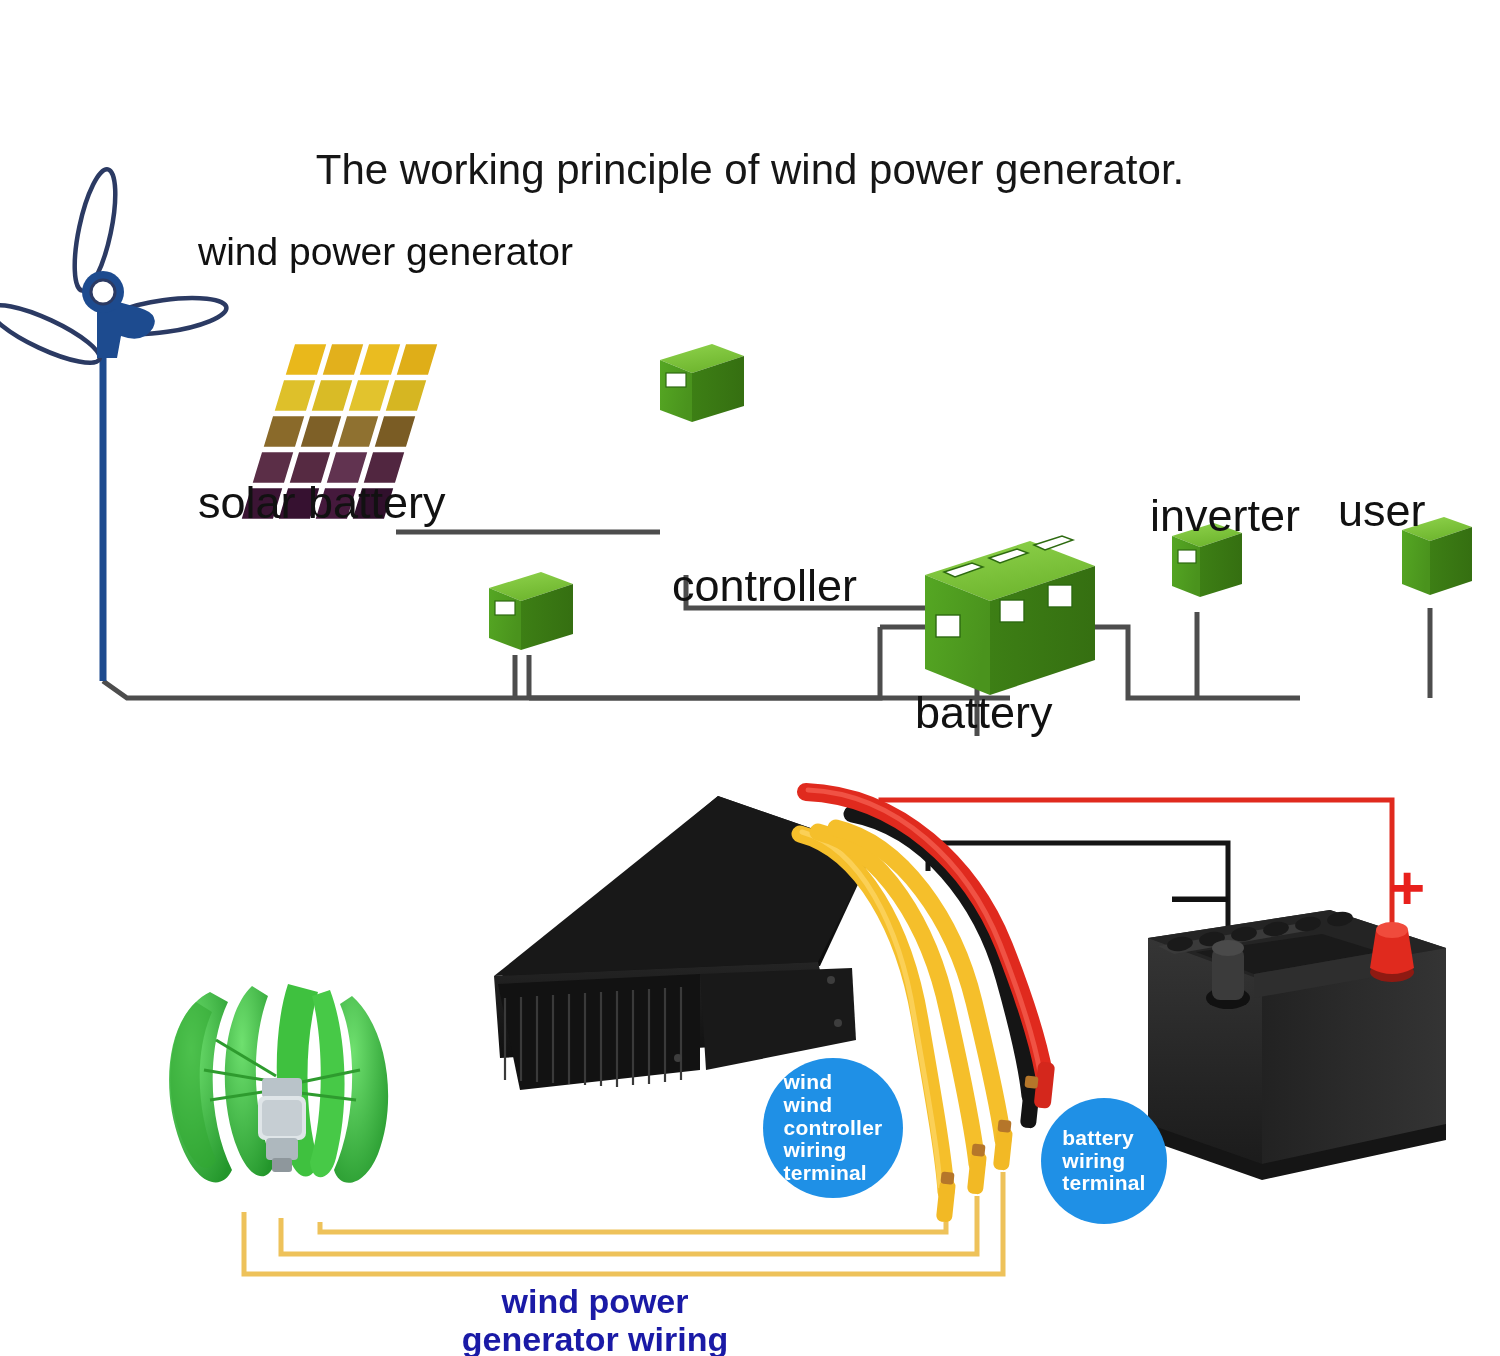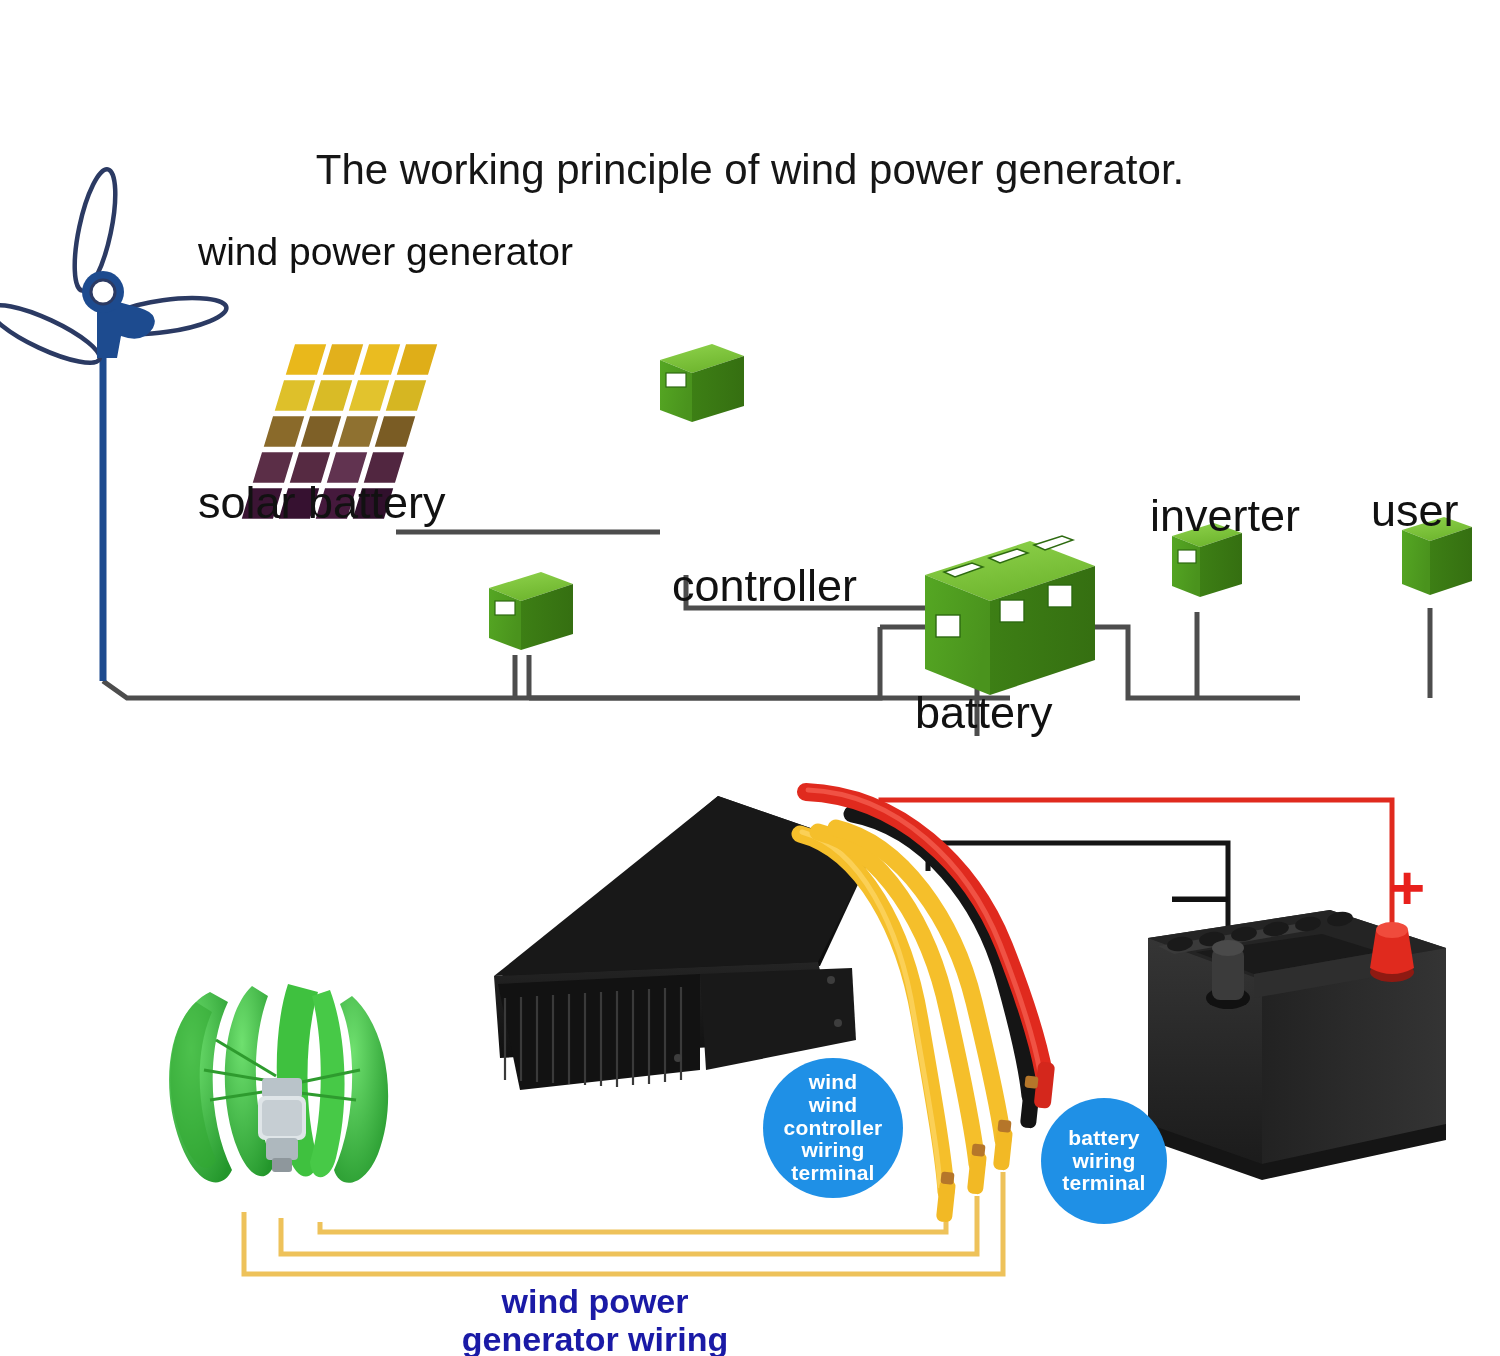--- a/index.html
+++ b/index.html
@@ -45,21 +45,21 @@
   }
   #lbl-batwir { font-size: 37px; left: 966px; top: 16px; }
   #lbl-genwir {
     font-size: 34px; left: 430px; top: 542px; text-align:center;
     width: 330px; line-height: 1.12; white-space: normal;
   }
 
   .callout {
     position:absolute; border-radius:50%;
     background:#1f90e6; color:#fff; display:flex;
-    align-items:center; justify-content:center; text-align:center;
+    align-items:center; justify-content:center; text-align:left;
     font-family:"Liberation Sans", sans-serif; font-weight:700;
     line-height:1.08; letter-spacing:0.2px;
   }
   #callout-gen { left: 763px; top: 1058px; width: 140px; height: 140px; font-size: 21px; }
   #callout-bat { left: 1041px; top: 1098px; width: 126px; height: 126px; font-size: 21px; }
 
   .sign { position:absolute; font-weight:700; font-family:"Liberation Sans", sans-serif; }
   #sign-minus { left: 1172px; top: 862px; font-size: 56px; color:#111; }
   #sign-plus  { left: 1389px; top: 852px; font-size: 62px; color:#e8201c; }
 </style>
@@ -207,21 +207,21 @@
     <div class="dlabel" style="left:198px; top:70px;">wind power generator</div>
 
     <div class="dlabel big" style="left:198px; top:317px;">solar battery</div>
 
     <div class="dlabel big" style="left:672px; top:400px;">controller</div>
 
     <div class="dlabel big" style="left:915px; top:527px;">battery</div>
 
     <div class="dlabel big" style="left:1150px; top:330px;">inverter</div>
 
-    <div class="dlabel big" style="left:1338px; top:325px;margin-left:33px;">user</div>
+    <div class="dlabel big" style="left:1338px; top:325px;">user</div>
   </div>
 
   <div id="photo">
     <svg width="1500" height="616" viewBox="0 0 1500 616">
       <defs>
         <linearGradient id="hsTop" x1="0" y1="0" x2="0.3" y2="1">
           <stop offset="0" stop-color="#2a2a2a"></stop>
             <stop offset="1" stop-color="#0d0d0d"></stop>
         </linearGradient>
         <linearGradient id="hsFront" x1="0" y1="0" x2="0" y2="1">

